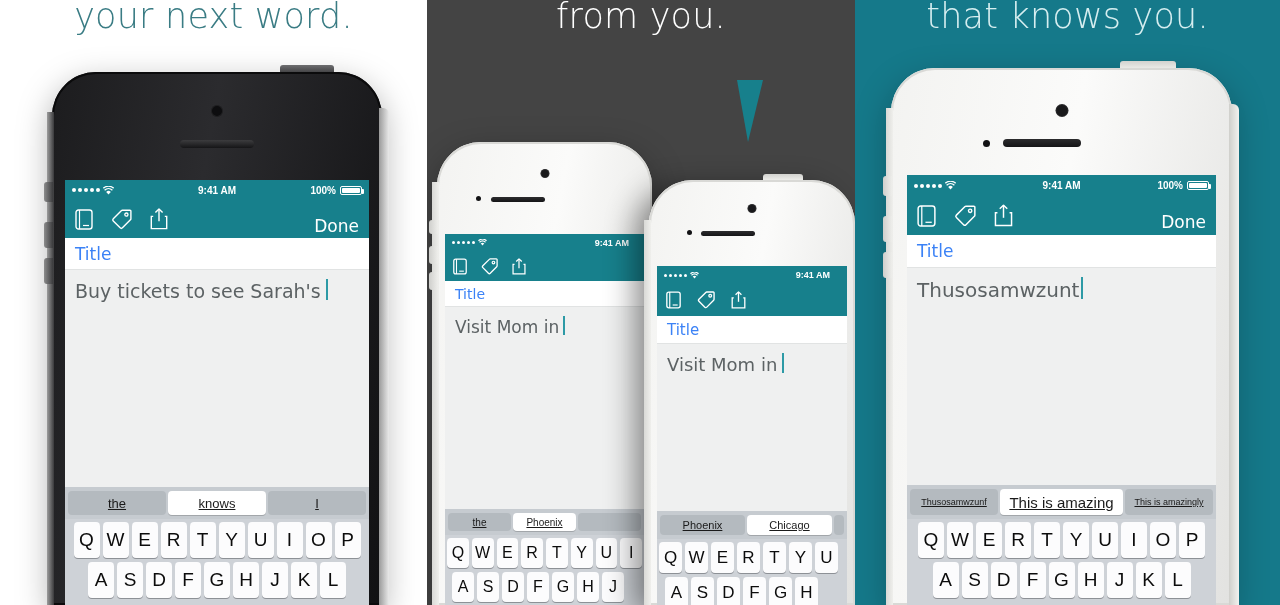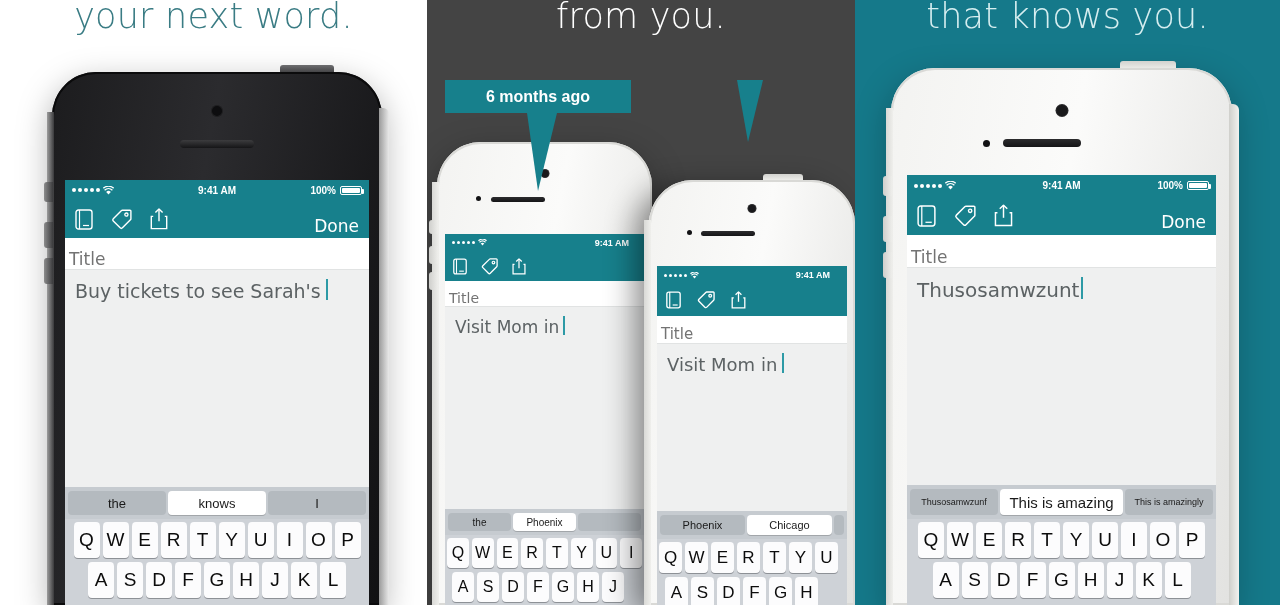--- a/index.html
+++ b/index.html
@@ -106,23 +106,23 @@
   .navbar {
     background: #17808c; color: #fff;
     display: flex; align-items: center;
     padding: 0 10px; gap: 18px; flex: none;
   }
   .navbar svg { display: block; }
   .done { margin-left: auto; font-size: 17px; font-weight: 400;
           font-family: "DejaVu Sans", sans-serif; margin-top: 13px; }
 
   .title-field {
-    background: #fff; color: #737373;
-    display: flex; align-items: flex-end;
-    padding-left: 4px;
+    background: #fff; color: #3b82f6;
+    display: flex; align-items: center;
+    padding-left: 10px;
     border-bottom: 1px solid #e1e3e3;
     flex: none;
     font-family: "DejaVu Sans", sans-serif;
   }
   .note-body {
     background: #eff0f0; color: #5c6264;
     padding: 6px 10px 0 10px;
     flex: 1 1 auto;
     font-family: "DejaVu Sans", sans-serif;
     white-space: nowrap; overflow: hidden;
@@ -130,21 +130,21 @@
   .caret { display:inline-block; width:2px; background:#2d9aa6; vertical-align:-2px; }
 
   
   .predictive {
     display: flex; align-items: stretch; flex: none;
     background: #c6cbd0; gap: 2px; padding: 4px 3px;
   }
   .pred {
     flex: 1 1 0; display:flex; align-items:center; justify-content:center;
     border-radius: 4px; color:#1a1a1a; text-align:center;
-    overflow:hidden; white-space:nowrap;
+    overflow:hidden; white-space:nowrap;text-decoration:underline;
   }
   .pred.dim { background:#b4babf; }
   .pred.sel { background:#ffffff; box-shadow:0 1px 0 rgba(0,0,0,.18); }
 
   .kbd { background:#ced2d7; flex:none; padding: 3px 2px 0 2px; }
   .kbd-row { display:flex; justify-content:center; gap:3px; margin-bottom:4px; }
   .key {
     background:#fcfcfd; border-radius:4px;
     display:flex; align-items:center; justify-content:center;
     color:#0c0c0c; box-shadow:0 1px 0 #8d9196;
@@ -450,28 +450,20 @@
             <span class="key" style="width:23px;height:31px;font-size:17px;">S</span>
             <span class="key" style="width:23px;height:31px;font-size:17px;">D</span>
             <span class="key" style="width:23px;height:31px;font-size:17px;">F</span>
             <span class="key" style="width:23px;height:31px;font-size:17px;">G</span>
             <span class="key" style="width:23px;height:31px;font-size:17px;">H</span>
           </div>
         </div>
       </div>
     </div>
 
-    <div class="callout" style="left:18px; top:80px; z-index:20;">
-      <div class="box" style="width:186px; height:33px; font-size:16px;">
-        <span>6 months ago</span>
-      </div>
-      <svg class="tail" width="186" height="78" viewBox="0 0 186 78">
-        <path d="M82 0 L112 0 L93 78 Z" fill="#17808c"></path>
-      </svg>
-    </div>
 
     <div class="callout" style="left:230px; top:80px; z-index:20;">
       <svg class="tail" width="185" height="62" viewBox="0 0 185 62">
         <path d="M80 0 L106 0 L91 62 Z" fill="#17808c"></path>
       </svg>
     </div>
   </div>
 
   <div class="panel panel-right">
     <div class="headline headline-right">that knows you.</div>

